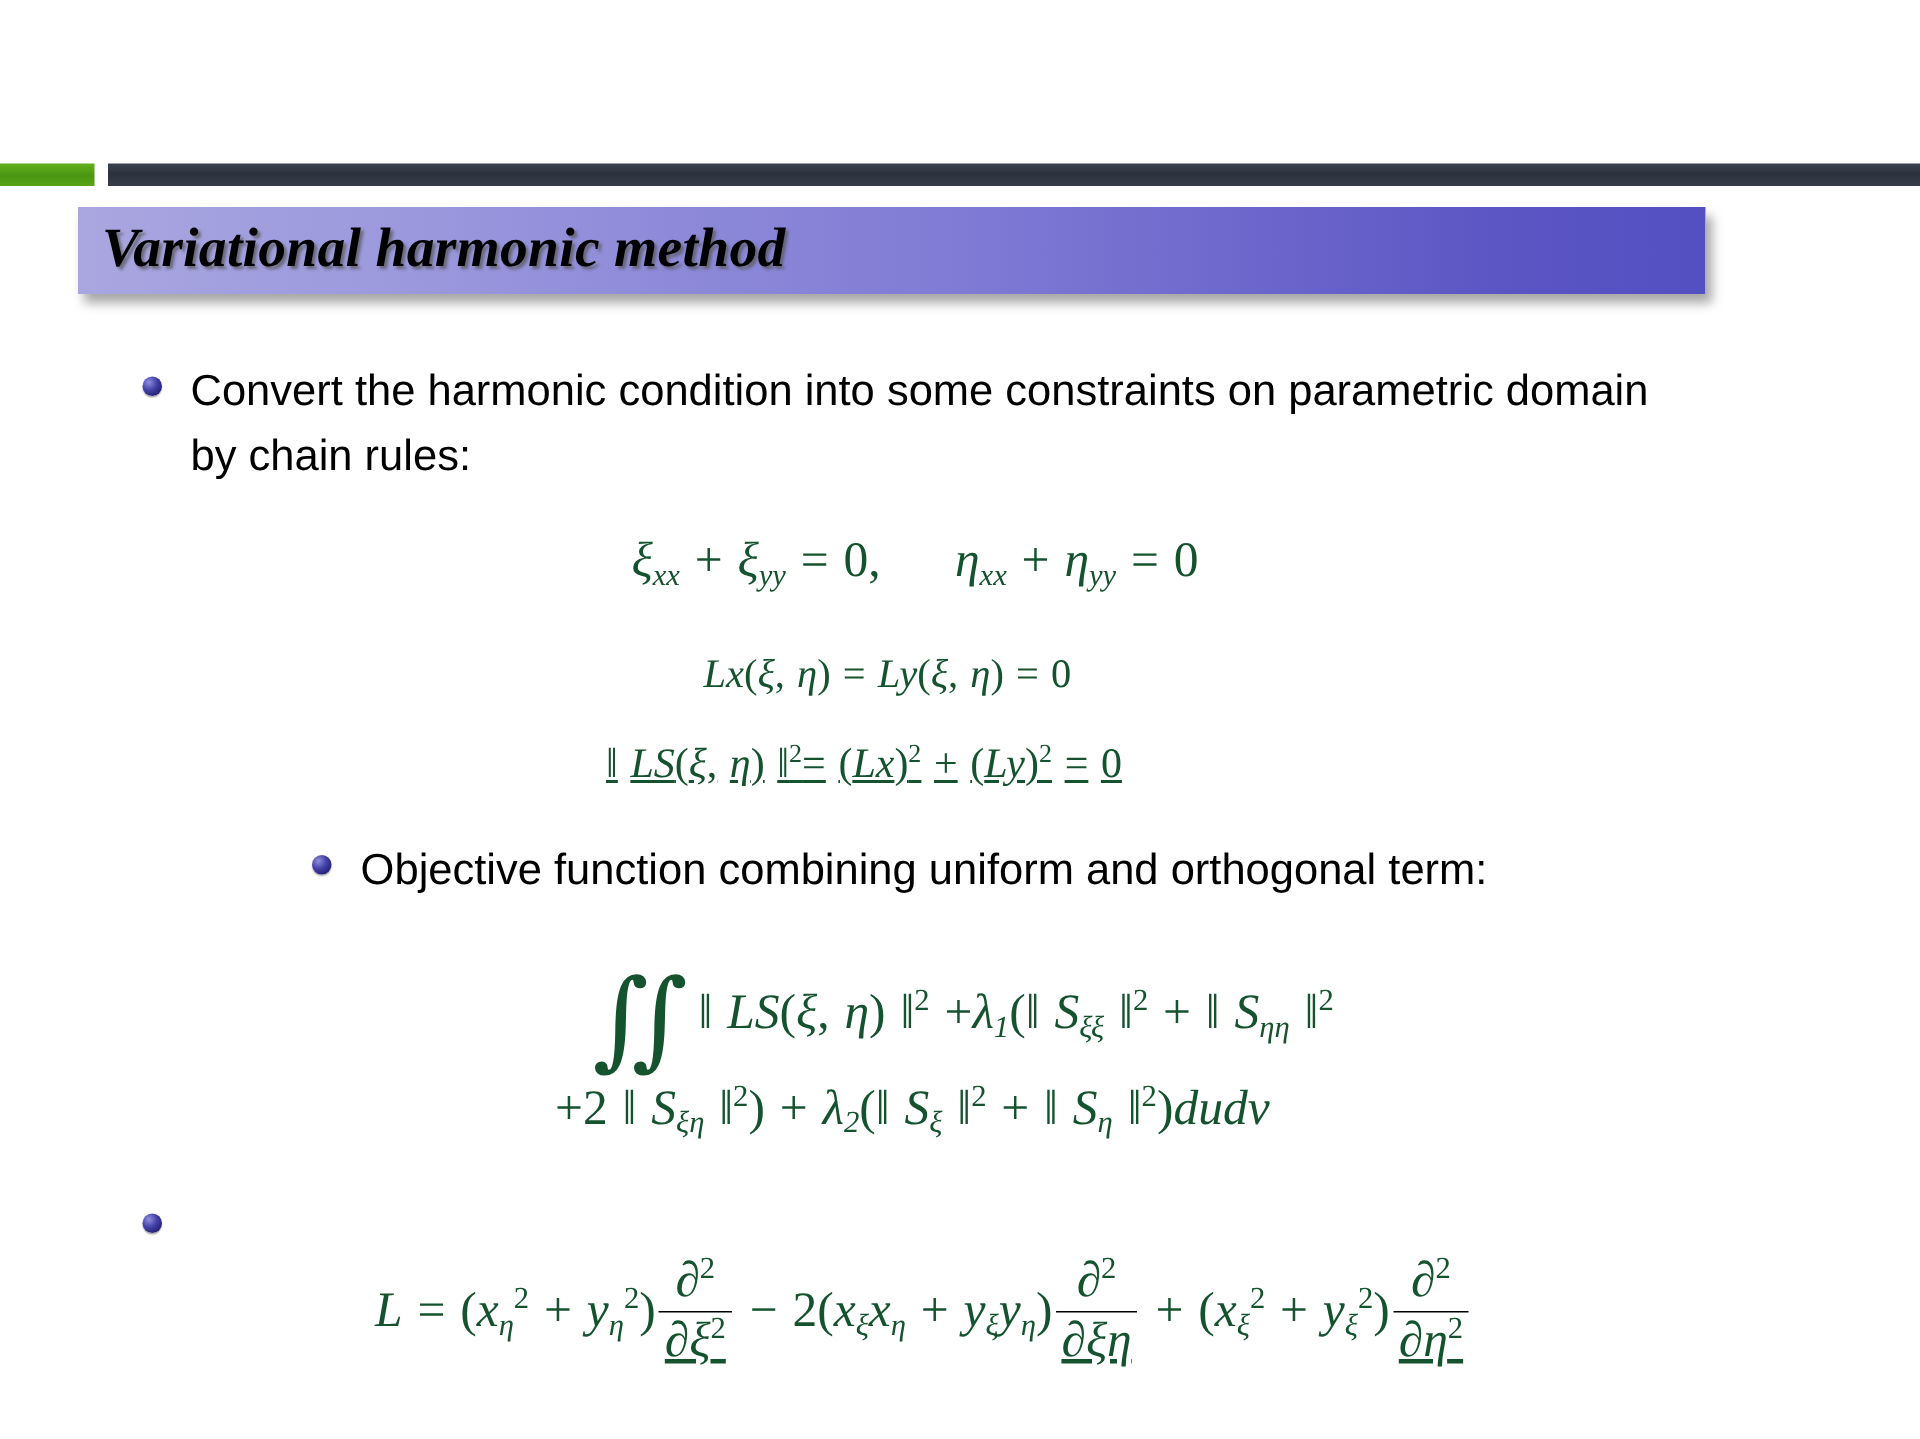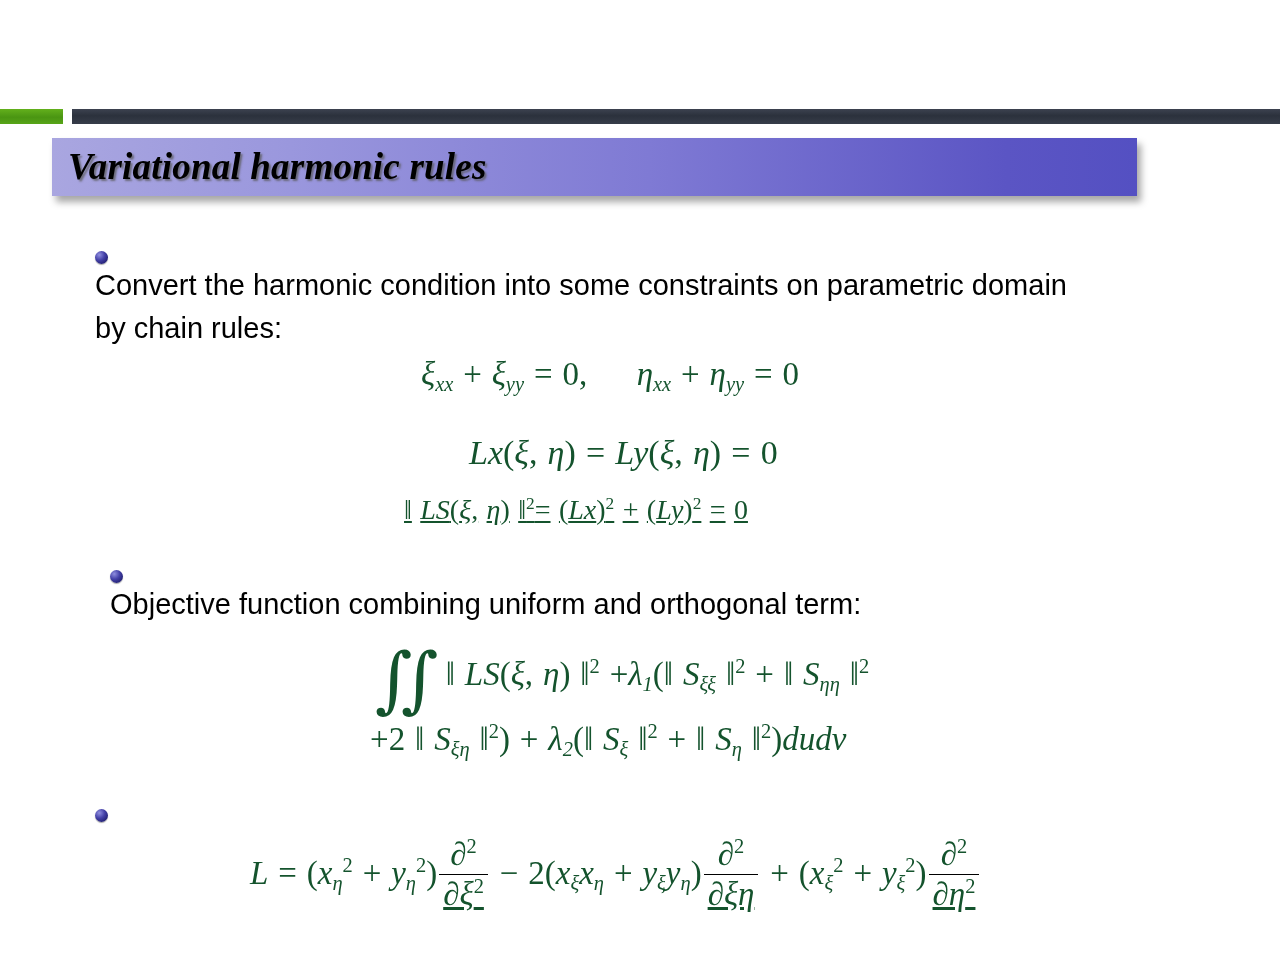--- a/index.html
+++ b/index.html
@@ -56,41 +56,40 @@
     letter-spacing: 0.2px;
     white-space: nowrap;
     text-shadow: 2px 2px 2px rgba(90,90,90,0.75);
   }
 
   
   .bullet-row {
     position: absolute;
     display: flex;
     align-items: flex-start;
-    flex-direction: column;
   }
   .bullet-dot {
     flex: 0 0 auto;
     width: 13px;
     height: 13px;
     border-radius: 50%;
     margin-top: 11px;
     margin-right: 19px;
     background: radial-gradient(circle at 33% 30%, #8f8ede 0%, #4441a8 42%, #222073 78%, #191862 100%);
     box-shadow: 0 1px 1px rgba(0,0,0,0.35);
   }
   .bullet-text {
     font-family: "Liberation Sans", sans-serif;
     font-size: 29px;
     line-height: 43px;
     color: #000000;
   }
 
   #bullet-1 { left: 95px; top: 240px; width: 1010px; }
-  #bullet-2 { left: 110px; top: 559px; width: 1010px; }
+  #bullet-2 { left: 95px; top: 559px; width: 1010px; justify-content: center; }
   #bullet-3 { left: 95px; top: 798px; width: 1010px; }
 
   
   .math {
     position: absolute;
     font-family: "Liberation Serif", "DejaVu Serif", serif;
     color: #14532d;
     white-space: nowrap;
   }
   .mi { font-style: italic; }
@@ -101,24 +100,24 @@
     font-style: italic;
   }
   sup { vertical-align: super; }
   sub { vertical-align: -0.28em; }
   sup.up { font-style: normal; }
   sub.dn { font-style: italic; }
   .sp { display: inline-block; width: 0.30em; }
   .sp-lg { display: inline-block; width: 1.5em; }
 
   #eq-1 { left: 421px; top: 356px; font-size: 33px; }
-  #eq-2 { left: 469px; top: 434px; font-size: 34px; }
+  #eq-2 { left: 469px; top: 434px; font-size: 27px; }
   #eq-3 { left: 404px; top: 494px; font-size: 28px; text-decoration: underline; }
 
-  #eq-4 { left: 375px; top: 637px; font-size: 33px; }
+  #eq-4 { left: 395px; top: 637px; font-size: 33px; }
   #eq-5 { left: 370px; top: 721px; font-size: 33px; }
   #eq-6 { left: 250px; top: 838px; font-size: 33px; }
 
   .iint {
     font-size: 72px;
     font-family: "DejaVu Serif", "Liberation Serif", serif;
     vertical-align: -0.26em;
     letter-spacing: -0.16em;
     margin-right: 0.26em;
     font-style: italic;
@@ -145,21 +144,21 @@
     text-decoration: underline;
   }
 </style>
 </head>
 <body>
 
 <div class="topbar-green"></div>
 <div class="topbar-dark"></div>
 
 <div class="title-plate">
-  <div class="title-text">Variational harmonic rules</div>
+  <div class="title-text">Variational harmonic method</div>
 </div>
 
 <div class="bullet-row" id="bullet-1">
   <span class="bullet-dot"></span>
   <span class="bullet-text">Convert the harmonic condition into some constraints on parametric domain by chain rules:</span>
 </div>
 
 <div class="math" id="eq-1">
   <span class="mi">ξ</span><sub class="dn">xx</sub><span class="sp"></span><span class="mo">+</span><span class="sp"></span><span class="mi">ξ</span><sub class="dn">yy</sub><span class="sp"></span><span class="mo">=</span><span class="sp"></span><span class="mn">0,</span><span class="sp-lg"></span><span class="mi">η</span><sub class="dn">xx</sub><span class="sp"></span><span class="mo">+</span><span class="sp"></span><span class="mi">η</span><sub class="dn">yy</sub><span class="sp"></span><span class="mo">=</span><span class="sp"></span><span class="mn">0</span>
 </div>

